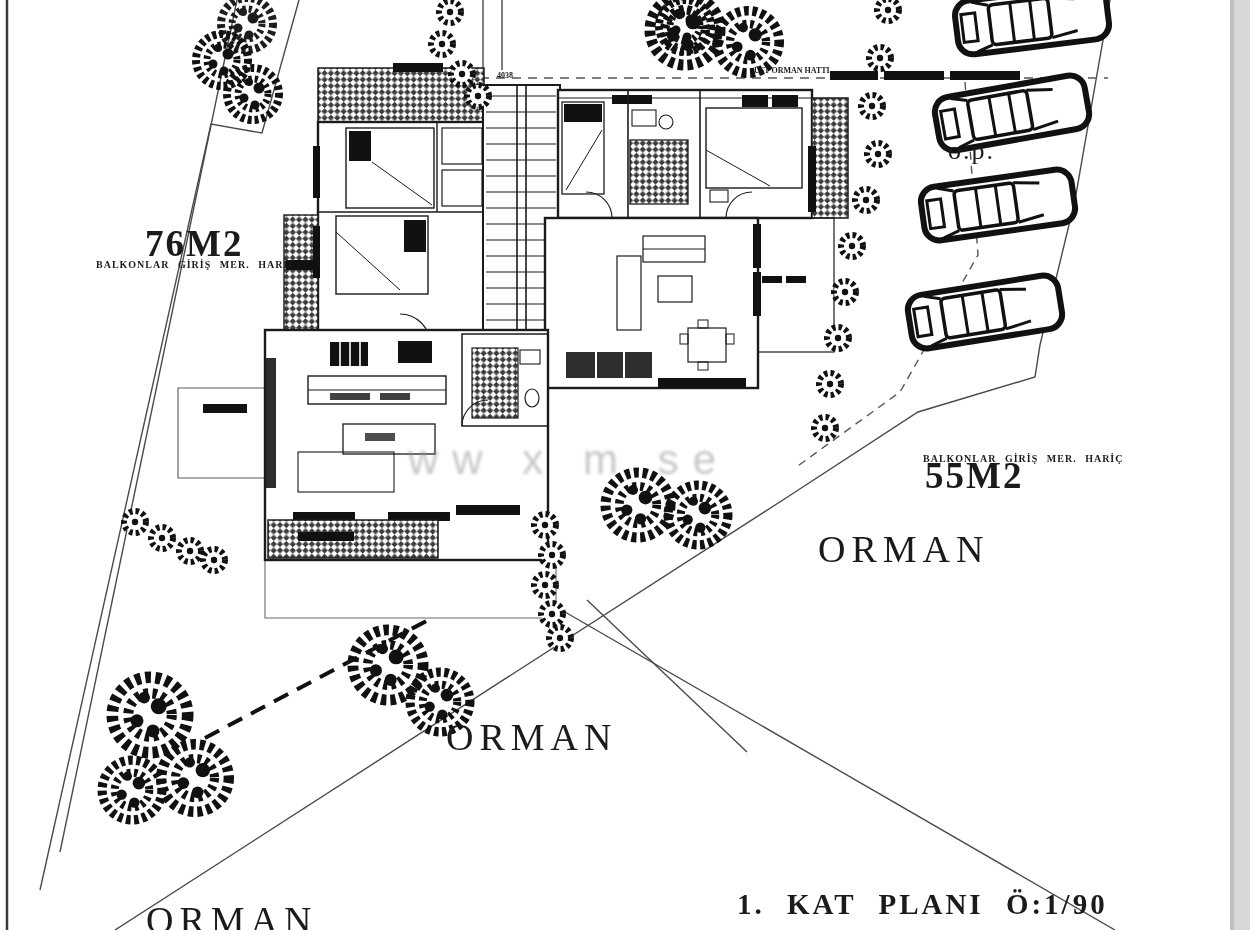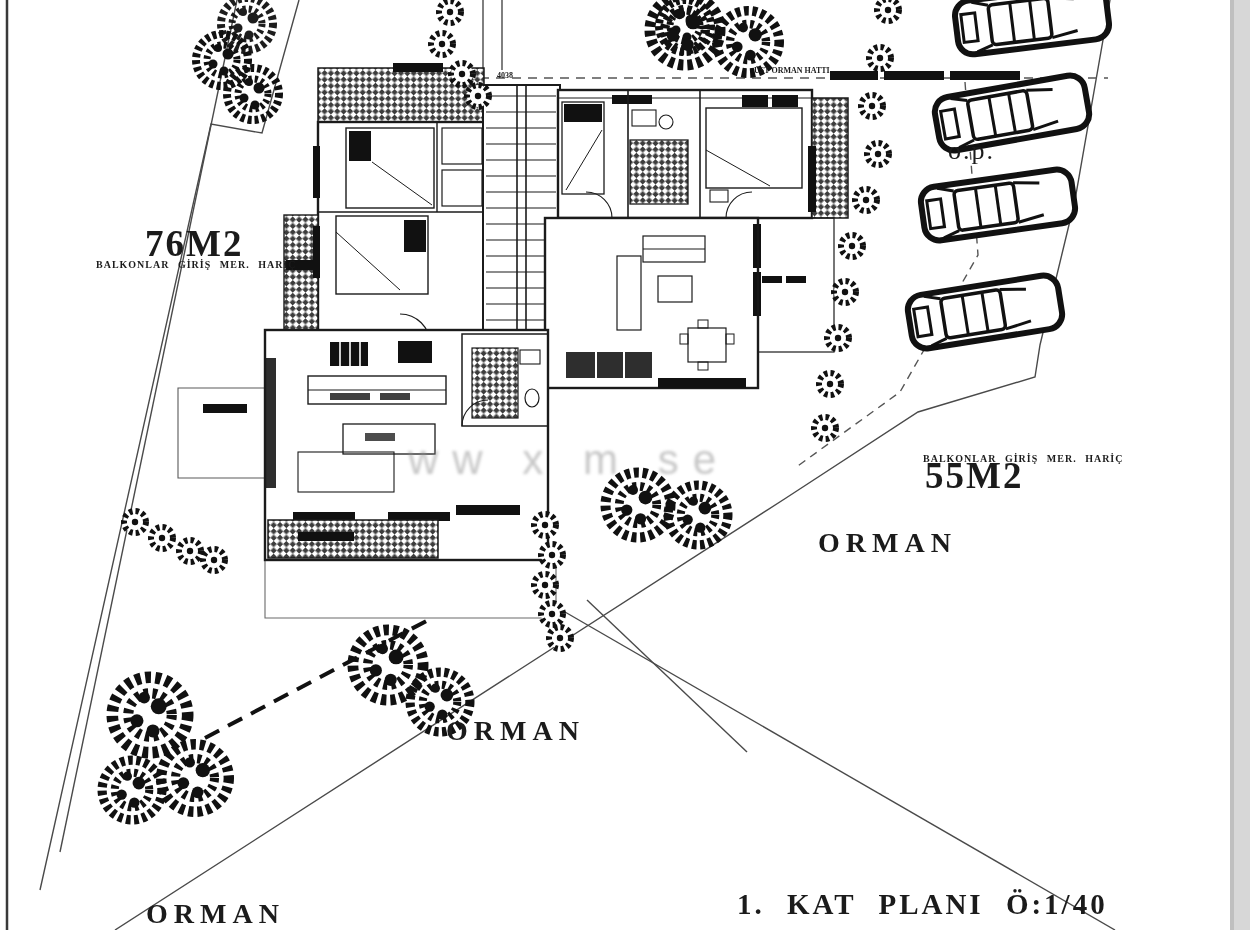--- a/index.html
+++ b/index.html
@@ -4,21 +4,21 @@
 <style>
   html,body{margin:0;padding:0;background:#fff;}
   #canvas{
     position:relative;width:1250px;height:930px;background:#ffffff;overflow:hidden;
     font-family:"Liberation Serif","DejaVu Serif",serif;color:#1b1b1b;
   }
   #plan-svg{position:absolute;left:0;top:0;width:1250px;height:930px;}
   .lbl{position:absolute;white-space:nowrap;color:#1b1b1b;}
   .area-title{font-size:37px;font-weight:bold;letter-spacing:2px;}
   .area-note{font-size:10px;font-weight:bold;letter-spacing:1px;word-spacing:5px;transform:scaleY(1.05);text-align:center;}
-  .forest{font-size:28px;letter-spacing:6px;font-weight:700;}
+  .forest{font-size:38px;letter-spacing:6px;font-weight:400;}
   .op{font-size:26px;letter-spacing:2px;}
   .plan-title{font-size:29px;font-weight:bold;letter-spacing:3px;word-spacing:12px;}
   .tiny{font-size:8px;font-weight:bold;letter-spacing:0px;}
   .watermark{
     font-family:"Liberation Sans","DejaVu Sans",sans-serif;
     font-size:42px;color:#8f8f8f;opacity:.5;letter-spacing:14px;filter:blur(1.5px);
   }
   .scan-edge{position:absolute;right:0;top:0;width:20px;height:930px;background:#d7d7d7;}
   .scan-edge-inner{position:absolute;right:16px;top:0;width:4px;height:930px;background:#bfbfbf;}
 </style>
@@ -286,19 +286,19 @@
 
   <div class="lbl forest" style="left:818px;top:527px;">ORMAN</div>
   <div class="lbl forest" style="left:446px;top:715px;">ORMAN</div>
   <div class="lbl forest" style="left:146px;top:898px;">ORMAN</div>
 
   <div class="lbl op" style="left:948px;top:136px;">o.p.</div>
 
   <div class="lbl tiny" style="left:497px;top:71px;">4038</div>
   <div class="lbl tiny" style="left:754px;top:66px;filter:blur(0.4px);">ÜST ORMAN HATTI</div>
 
-  <div class="lbl plan-title" style="left:737px;top:888px;">1. KAT PLANI Ö:1/40</div>
+  <div class="lbl plan-title" style="left:737px;top:888px;">1. KAT PLANI Ö:1/90</div>
 
   <div class="lbl watermark" style="left:408px;top:436px;">ww x m se</div>
 
   <div class="scan-edge"></div>
   <div class="scan-edge-inner"></div>
 </div>
 
 </body></html>

